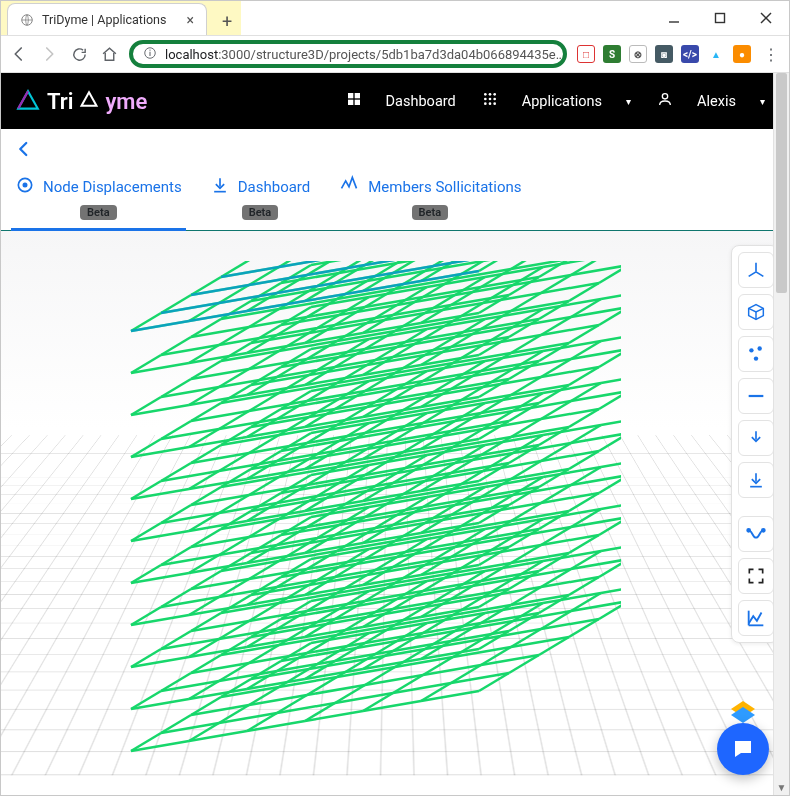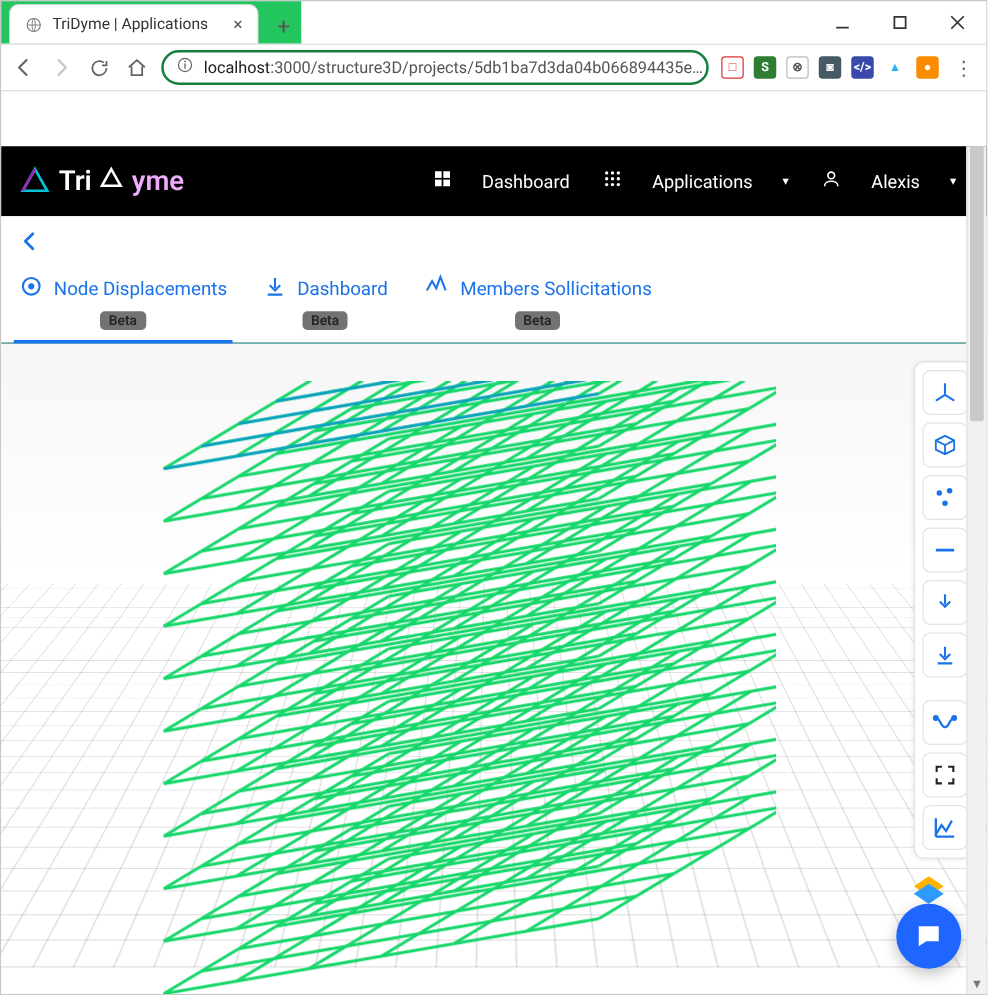--- a/index.html
+++ b/index.html
@@ -1,29 +1,29 @@
 <!DOCTYPE html>
 <html><head>
 <meta charset="utf-8">
 <style>
   * { box-sizing: border-box; margin: 0; padding: 0; }
   body { font-family: -apple-system, BlinkMacSystemFont, "Segoe UI", Roboto, Arial, sans-serif; width: 790px; height: 796px; overflow: hidden; background: #fff; }
   
   .chrome { border: 1px solid #c8c8c8; height: 796px; display: flex; flex-direction: column; }
   .win-controls { display: flex; justify-content: flex-end; height: 30px; align-items: center; background: #fff; }
   .win-btn { width: 46px; height: 30px; display: flex; align-items: center; justify-content: center; color: #333; font-size: 12px; }
-  .tabstrip { display: flex; align-items: flex-end; height: 34px; background: #22c55e; padding-left: 6px;}
+  .tabstrip { display: flex; align-items: flex-end; height: 34px; background: #fef9c3; padding-left: 6px;}
   .tab { display: flex; align-items: center; gap: 8px; height: 32px; padding: 0 12px; border: 1px solid #d0d0d0; border-bottom: none; border-radius: 8px 8px 0 0; background: #fff; font-size: 12.5px; color: #333; min-width: 200px; }
   .tab .globe { width:14px; height:14px; }
   .tab-x { margin-left: auto; color: #555; font-size: 14px; }
   .newtab { width: 28px; height: 28px; display:flex; align-items:center; justify-content:center; font-size: 18px; color:#555; margin-left: 6px;}
   .addrrow { display:flex; align-items:center; gap:10px; height:38px; padding: 0 8px; border-top:1px solid #e0e0e0; border-bottom:1px solid #e0e0e0; background:#fff;}
   .nav-icon { width:20px; height:20px; display:flex; align-items:center; justify-content:center; color:#5f6368; }
   .nav-icon.dis { color:#b0b0b0; }
-  .omnibox { flex:1; display:flex; align-items:center; height:28px; border:2px solid #15803d; border-radius:14px; padding:0 10px; font-size:13px; color:#555; gap:8px; overflow:hidden;}
+  .omnibox { flex:1; display:flex; align-items:center; height:28px; border:4px solid #15803d; border-radius:14px; padding:0 10px; font-size:13px; color:#555; gap:8px; overflow:hidden;}
   .omnibox .host { color:#202124; }
   .ext-row { display:flex; align-items:center; gap:8px; }
   .ext { width:18px; height:18px; border-radius:3px; display:flex; align-items:center; justify-content:center; font-size:10px; color:#fff; font-weight:bold;}
   .menu-dots { width:20px; display:flex; align-items:center; justify-content:center; color:#5f6368; font-size:16px; }
   
   .app-header { height:56px; background:#000; color:#fff; display:flex; align-items:center; padding:0 14px; }
   .brand { display:flex; align-items:center; gap:6px; font-size:22px; font-weight:600;}
   .brand .tri { color:#fff; }
   .brand .dyme { color:#f0abfc; }
   .brand-logo { display:inline-flex; align-items:center; }
@@ -59,21 +59,21 @@
   .toolbox { position:absolute; right:10px; top:14px; width:48px; background:#fff; border:1px solid #e1e1e1; border-radius:8px; box-shadow:0 1px 4px rgba(0,0,0,.08); padding:6px; display:flex; flex-direction:column; gap:6px;}
   .tool { width:36px; height:36px; border:1px solid #e3e3e3; border-radius:6px; display:flex; align-items:center; justify-content:center; color:#1a73e8; background:#fff; }
   .tool.sep { border:none; height:6px; background:transparent; }
   .chat-fab { position:absolute; right:20px; bottom:20px; width:52px; height:52px; border-radius:50%; background:#1e66ff; display:flex; align-items:center; justify-content:center; box-shadow:0 4px 12px rgba(0,0,0,.25);}
   .chat-fab svg { fill:#fff; }
   .diamond { position:absolute; right:30px; bottom:68px; width:32px; height:32px;}
   .scrollbar-v { position:absolute; right:0; top:0; bottom:0; width:16px; background:#f1f1f1; border-left:1px solid #e2e2e2;}
   .scrollbar-v .thumb { position:absolute; left:2px; right:2px; top:0; height:220px; background:#c9c9c9; border-radius:2px;}
   .scrollbar-v .arrow { position:absolute; left:0; right:0; height:16px; display:flex; align-items:center; justify-content:center; color:#777; font-size:10px;}
   .scrollbar-v .arrow.bottom { bottom:0; }
-  .content { position:relative; flex:1; display:flex;margin-top:44px; }
+  .content { position:relative; flex:1; display:flex; }
   .page { flex:1; display:flex; flex-direction:column; position:relative; }
   .tabstrip-row { display:flex; align-items:center; }
 </style>
 </head>
 <body>
 
 <div class="chrome">
 
   <div class="tabstrip-row">
     <div class="tabstrip">

